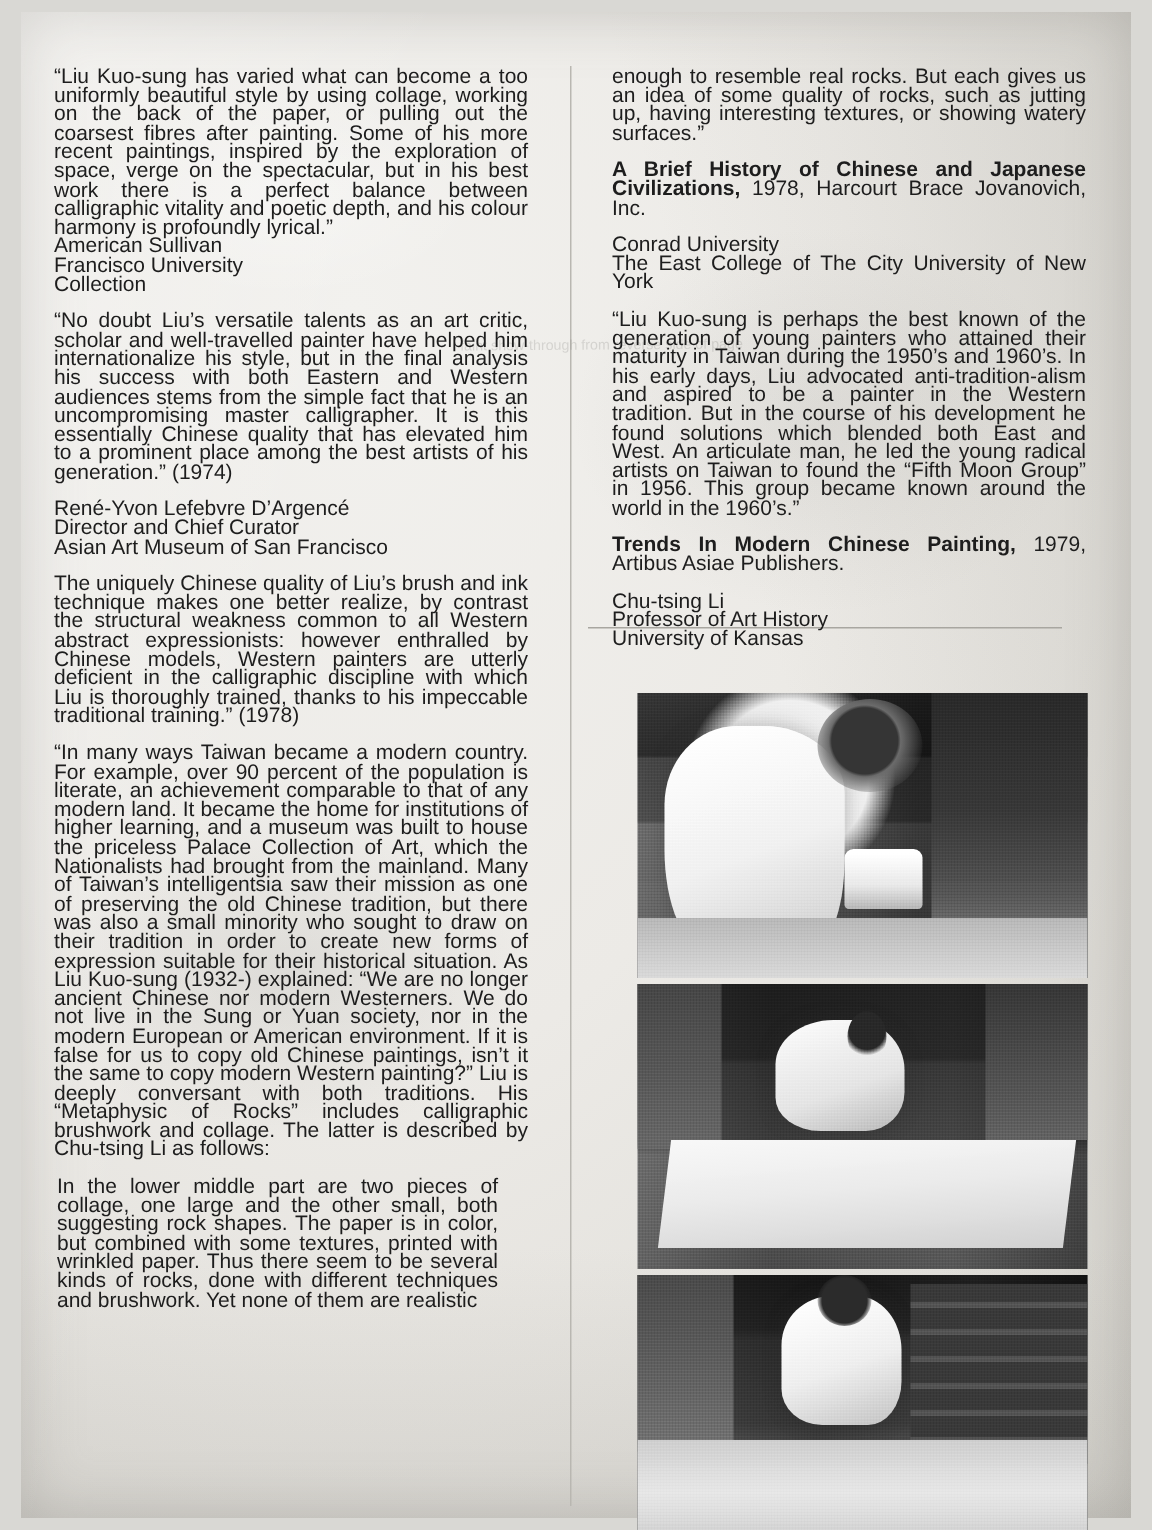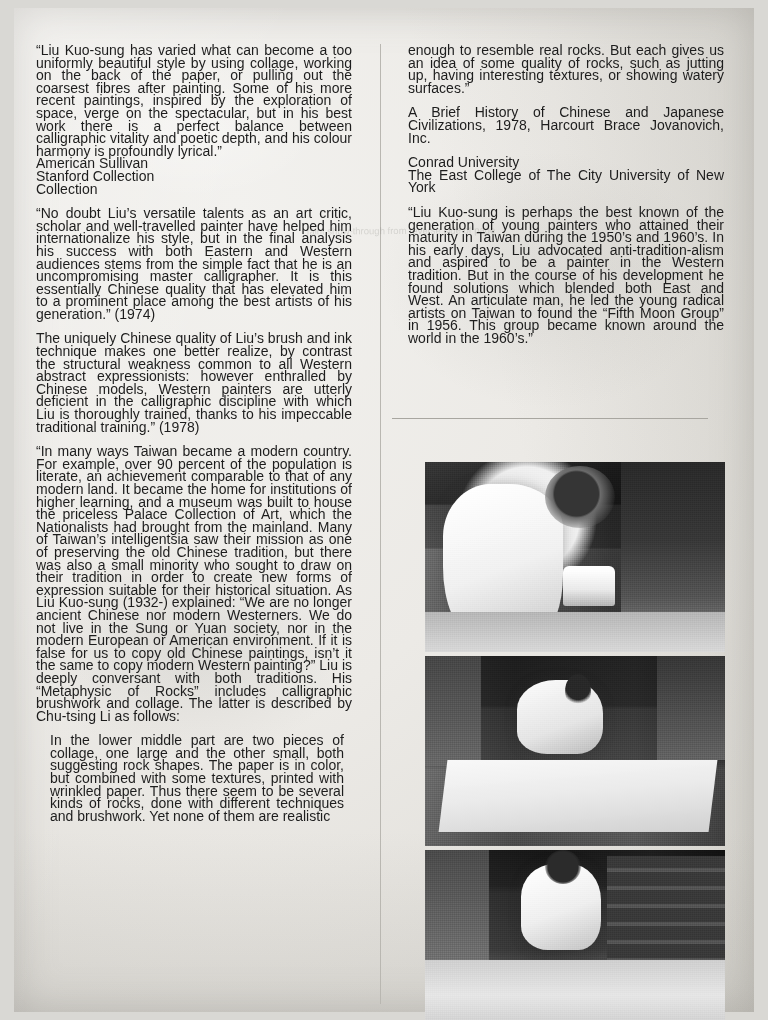--- a/index.html
+++ b/index.html
@@ -58,23 +58,23 @@
     color: #1d1d1d;
     font-size: 14px;
     line-height: 12.6px;
     text-align: justify;
   }
   .col.left { left: 0; }
   .col.right { left: 356px; margin-left: 16px; }
 
   p { margin: 0 0 12px 0; }
   p.tight { margin-bottom: 0; }
-  .b { font-weight: normal; }
+  .b { font-weight: bold; }
   .blockquote {
-    margin: 0 0 12px 14px;
+    margin: 0 0 12px 2px;
     width: 294px;
   }
   .attrib { margin: 0 0 12px 0; line-height: 12.6px; }
 
   
   .vrule {
     position: absolute;
     left: 344px; top: 0;
     width: 1px; height: 960px;
     background: #b9b7b1;
@@ -241,26 +241,31 @@
     <div class="hrule"></div>
 
     <div class="ghost">faint show-through from reverse side of page</div>
 
     <div class="col left">
 
       <p class="tight">“Liu Kuo-sung has varied what can become a too uniformly beautiful style by using collage, working on the back of the paper, or pulling out the coarsest fibres after painting. Some of his more recent paintings, inspired by the exploration of space, verge on the spectacular, but in his best work there is a perfect balance between calligraphic vitality and poetic depth, and his colour harmony is profoundly lyrical.”</p>
 
       <p class="attrib">
         <span>American Sullivan</span><br>
-        <span>Stanford Collection</span><br>
+        <span>Francisco University</span><br>
         <span>Collection</span>
       </p>
 
       <p>“No doubt Liu’s versatile talents as an art critic, scholar and well-travelled painter have helped him internationalize his style, but in the final analysis his success with both Eastern and Western audiences stems from the simple fact that he is an uncompromising master calligrapher. It is this essentially Chinese quality that has elevated him to a prominent place among the best artists of his generation.” (1974)</p>
 
+      <p class="attrib">
+        <span>René-Yvon Lefebvre D’Argencé</span><br>
+        <span>Director and Chief Curator</span><br>
+        <span>Asian Art Museum of San Francisco</span>
+      </p>
 
       <p>The uniquely Chinese quality of Liu’s brush and ink technique makes one better realize, by contrast the structural weakness common to all Western abstract expressionists: however enthralled by Chinese models, Western painters are utterly deficient in the calligraphic discipline with which Liu is thoroughly trained, thanks to his impeccable traditional training.” (1978)</p>
 
 
       <p>“In many ways Taiwan became a modern country. For example, over 90 percent of the population is literate, an achievement comparable to that of any modern land. It became the home for institutions of higher learning, and a museum was built to house the priceless Palace Collection of Art, which the Nationalists had brought from the mainland. Many of Taiwan’s intelligentsia saw their mission as one of preserving the old Chinese tradition, but there was also a small minority who sought to draw on their tradition in order to create new forms of expression suitable for their historical situation. As Liu Kuo-sung (1932-) explained: “We are no longer ancient Chinese nor modern Westerners. We do not live in the Sung or Yuan society, nor in the modern European or American environment. If it is false for us to copy old Chinese paintings, isn’t it the same to copy modern Western painting?” Liu is deeply conversant with both traditions. His “Metaphysic of Rocks” includes calligraphic brushwork and collage. The latter is described by Chu-tsing Li as follows:</p>
 
       <p class="blockquote">In the lower middle part are two pieces of collage, one large and the other small, both suggesting rock shapes. The paper is in color, but combined with some textures, printed with wrinkled paper. Thus there seem to be several kinds of rocks, done with different techniques and brushwork. Yet none of them are realistic</p>
     </div>
 
     <div class="col right">
@@ -269,21 +274,27 @@
 
       <p><span class="b">A Brief History of Chinese and Japanese Civilizations,</span><span> 1978, Harcourt Brace Jovanovich, Inc.</span></p>
 
       <p class="attrib">
         <span>Conrad University</span><br>
         <span>The East College of The City University of New York</span>
       </p>
 
       <p>“Liu Kuo-sung is perhaps the best known of the generation of young painters who attained their maturity in Taiwan during the 1950’s and 1960’s. In his early days, Liu advocated anti-tradition-alism and aspired to be a painter in the Western tradition. But in the course of his development he found solutions which blended both East and West. An articulate man, he led the young radical artists on Taiwan to found the “Fifth Moon Group” in 1956. This group became known around the world in the 1960’s.”</p>
 
-
+      <p><span class="b">Trends In Modern Chinese Painting,</span><span> 1979, Artibus Asiae Publishers.</span></p>
+
+      <p class="attrib">
+        <span>Chu-tsing Li</span><br>
+        <span>Professor of Art History</span><br>
+        <span>University of Kansas</span>
+      </p>
     </div>
 
     <div class="photos">
       <div class="photo p1">
         <div class="sub2"></div>
         <div class="sub"></div>
         <div class="sub3"></div>
         <div class="grain"></div>
       </div>
       <div class="photo p2">

